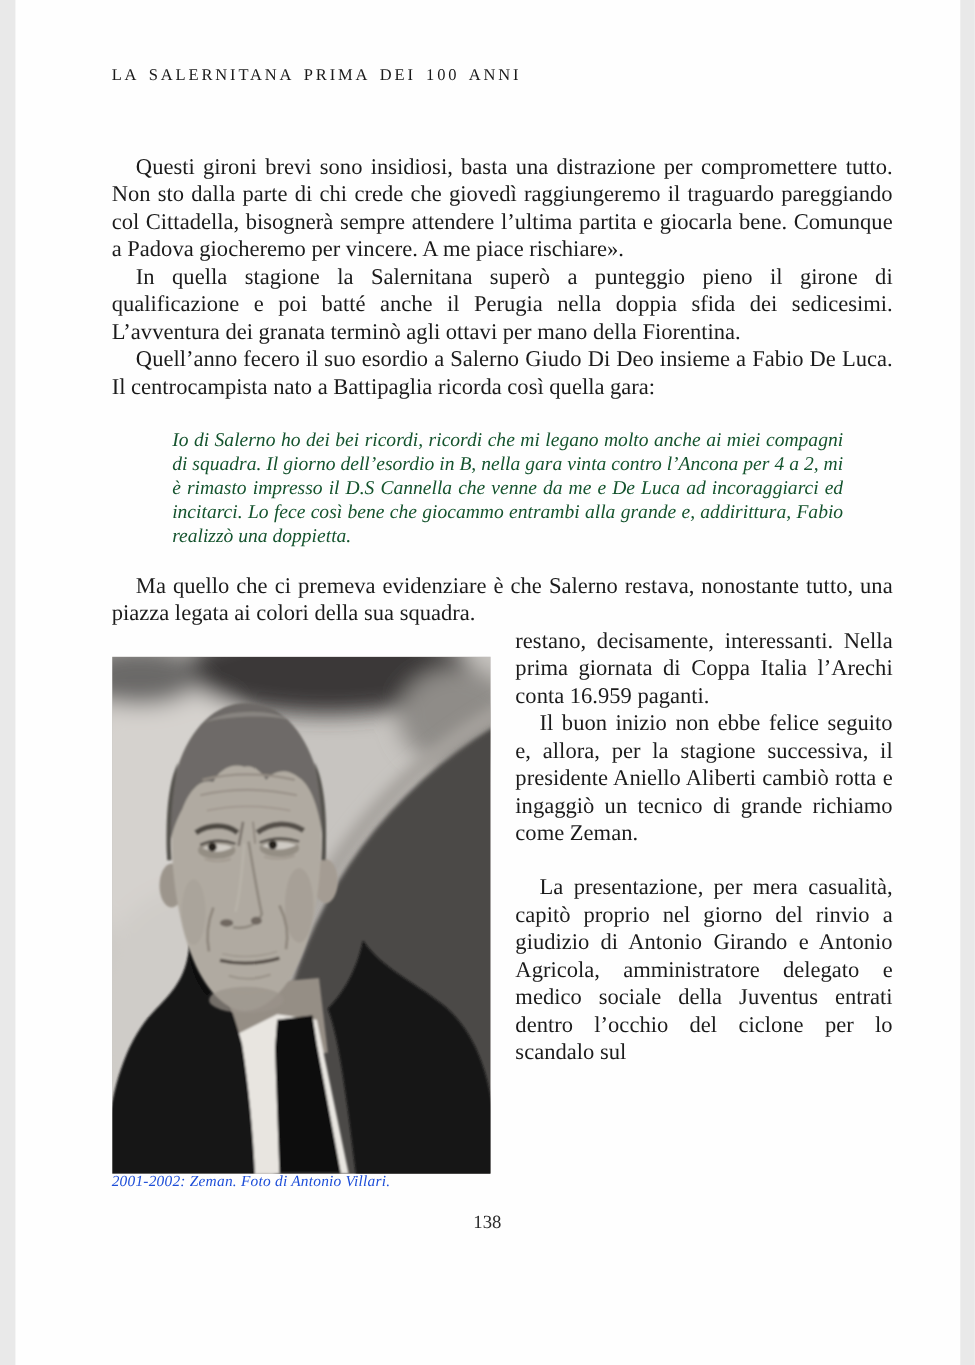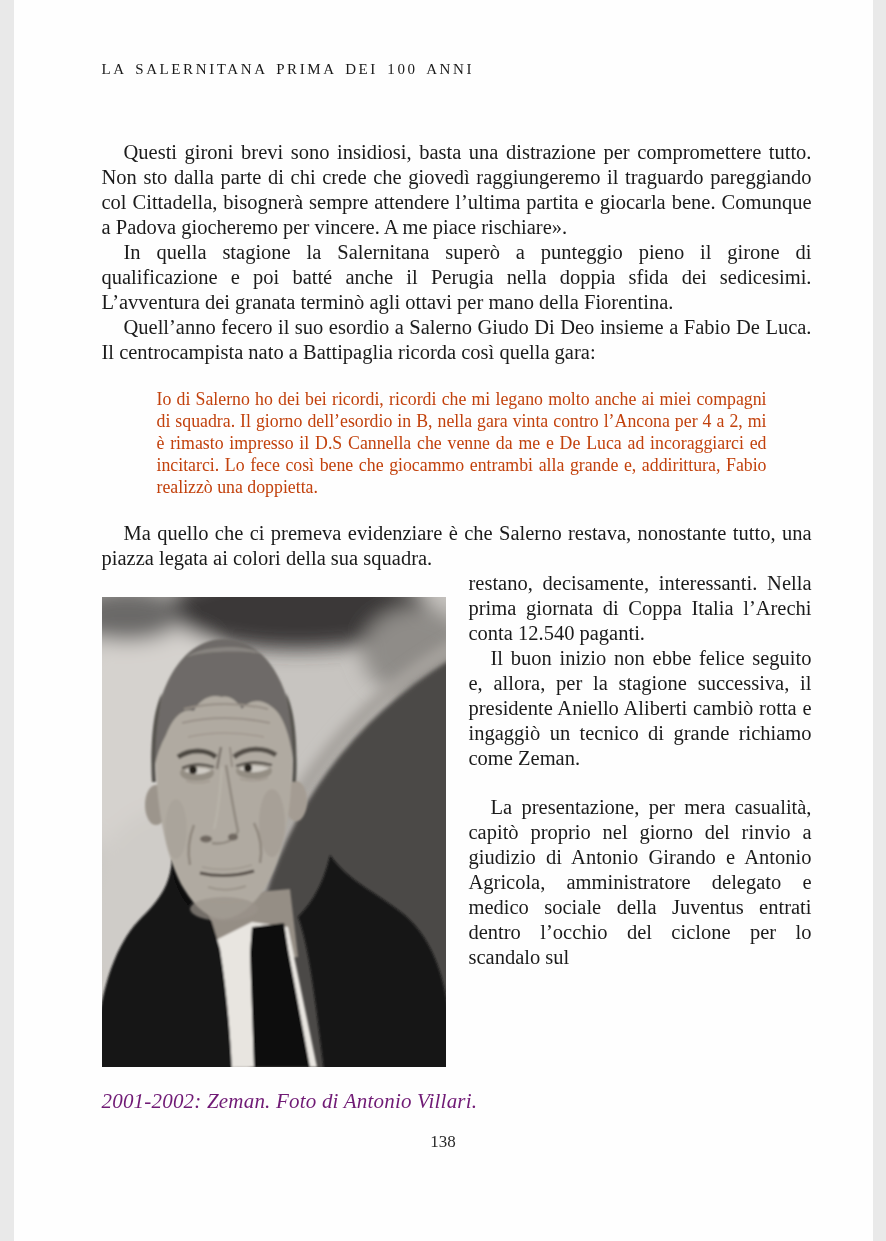--- a/index.html
+++ b/index.html
@@ -29,45 +29,45 @@
     color:#1b1b1b;
   }
   .indent{text-indent:22px;}
   .lead-line{text-align-last:justify;}
   blockquote.quote{
     margin:23px 0;
     padding:0 45px 0 55px;
     font-size:17.8px;
     line-height:22px;
     text-align:justify;
-    color:#c2410c;
+    color:#14532d;
+    font-style:italic;
   }
   .photo-row{
     display:flex;
     align-items:flex-start;
     gap:23px;
   }
   figure.photo{
     margin:26px 0 0 0;
     width:344px;height:470px;
     flex:0 0 344px;
     background:#c7c4c0;
     overflow:hidden;
   }
   .right-col{
     flex:1 1 auto;
     min-width:0;
   }
   .spaced{margin-top:24px;}
   .caption{
-    margin-top:22px;
-    font-size:21px;
+    font-size:14px;
     font-style:italic;
     letter-spacing:0.2px;
-    color:#701a75;
+    color:#1d4ed8;
   }
   .footer{
     margin-top:18px;
     text-align:center;
   }
   .pagenum{
     font-size:17px;
     color:#2a2a2a;
   }
 </style>
@@ -170,21 +170,21 @@
             <path d="M100,270 Q124,276 150,268" stroke="#9b9389" stroke-width="1.5" fill="none" opacity="0.8"></path>
             <path d="M106,290 Q124,296 144,289" stroke="#968e84" stroke-width="2" fill="none" opacity="0.8"></path>
             <path d="M108,304 Q124,308 140,303" stroke="#a29a90" stroke-width="2" fill="none" opacity="0.8"></path>
             <ellipse cx="170" cy="226" rx="13" ry="34" fill="#9d968d" opacity="0.5"></ellipse>
             <ellipse cx="74" cy="232" rx="11" ry="30" fill="#a49d94" opacity="0.45"></ellipse>
           </g>
         </svg>
       </figure>
 
       <div class="right-col">
-        <p class="para">restano, decisamente, interessanti. Nella prima giornata di Coppa Italia l’Arechi conta 12.540 paganti.</p>
+        <p class="para">restano, decisamente, interessanti. Nella prima giornata di Coppa Italia l’Arechi conta 16.959 paganti.</p>
         <p class="para indent">Il buon inizio non ebbe felice seguito e, allora, per la stagione successiva, il presidente Aniello Aliberti cambiò rotta e ingaggiò un tecnico di grande richiamo come Zeman.</p>
         <p class="para indent spaced">La presentazione, per mera casualità, capitò proprio nel giorno del rinvio a giudizio di Antonio Girando e Antonio Agricola, amministratore delegato e medico sociale della Juventus entrati dentro l’occhio del ciclone per lo scandalo sul</p>
       </div>
     </div>
 
     <div class="caption">2001-2002: Zeman. Foto di Antonio Villari.</div>
   </div>
 
   <div class="footer">
     <span class="pagenum">138</span>

